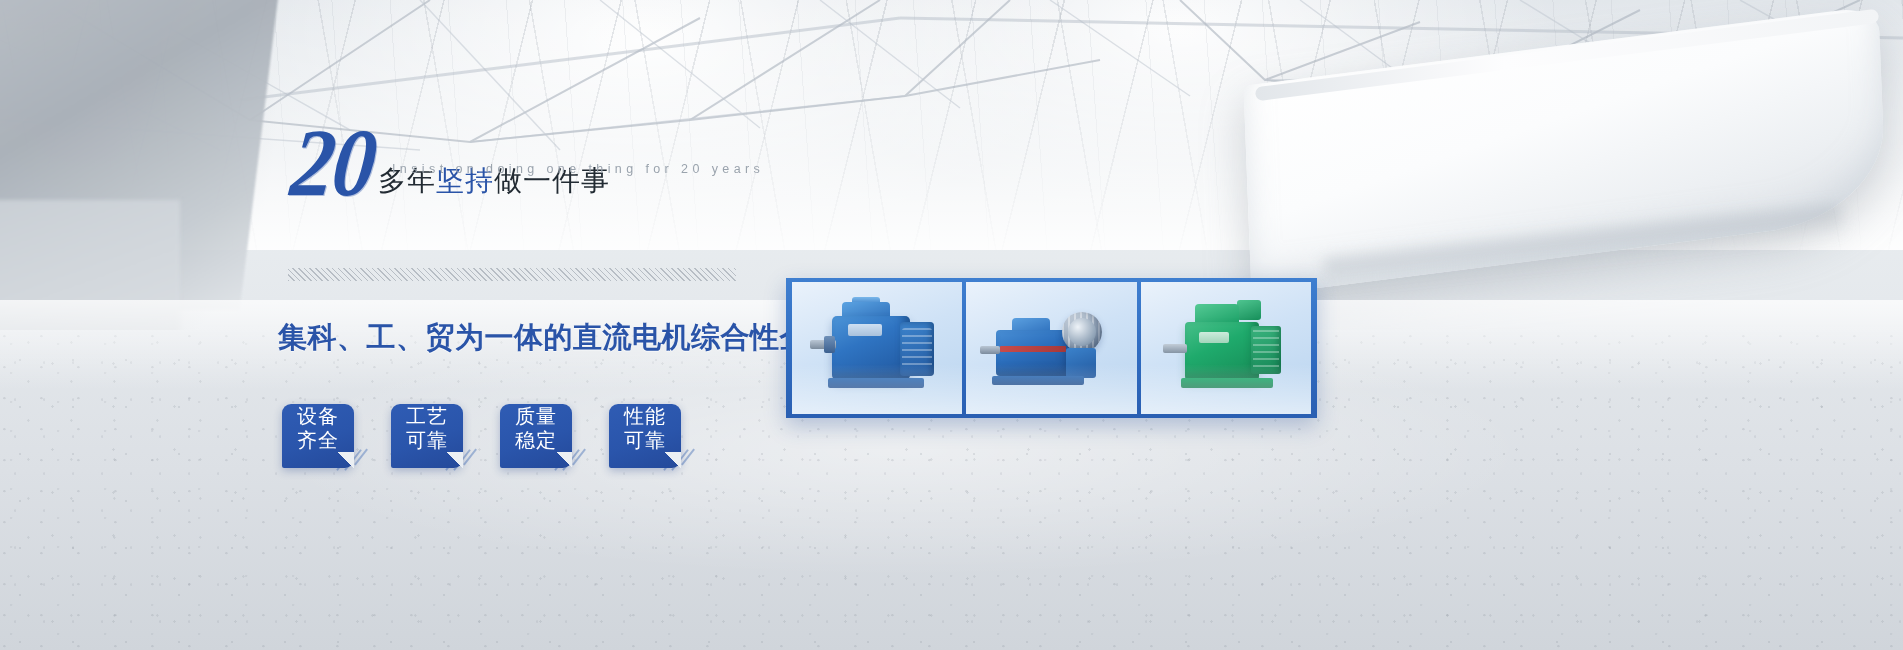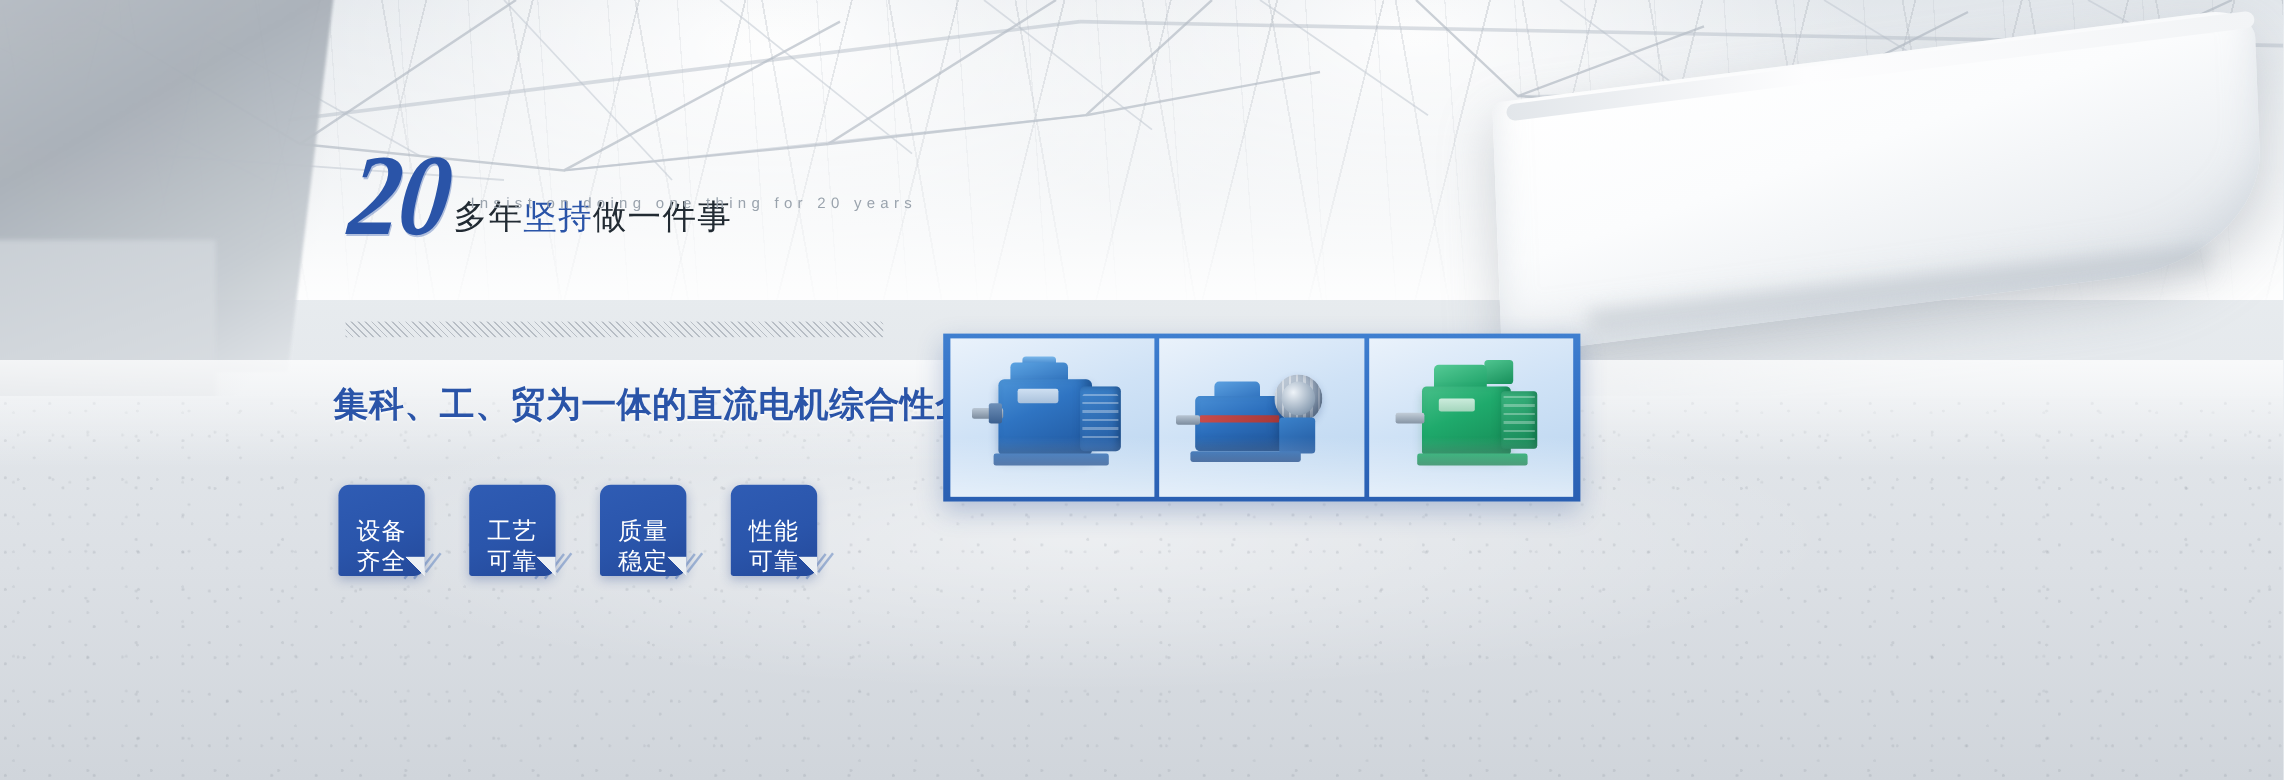--- a/index.html
+++ b/index.html
@@ -175,25 +175,25 @@
   }
 
   
   .badges {
     position:absolute; left:282px; top:404px;
     display:flex; gap:37px;
   }
   .badge-wrap { position:relative; }
   .badge {
     position:relative;
-    width:72px; height:76px;
+    width:72px; height:64px;
     background:linear-gradient(160deg,#2f5cb4 0%, #2a55ab 55%, #24499a 100%);
     border-radius:9px 9px 9px 2px;
     display:flex; flex-direction:column;
-    align-items:center; justify-content:flex-end;
+    align-items:center; justify-content:flex-start;
     color:#fff;
     font-size:20px; line-height:1.22;
     font-weight:500;
     letter-spacing:1px;
     box-shadow:0 3px 9px rgba(40,70,140,.3);
     z-index:2;
   }
   
   .badge::after {
     content:"";

